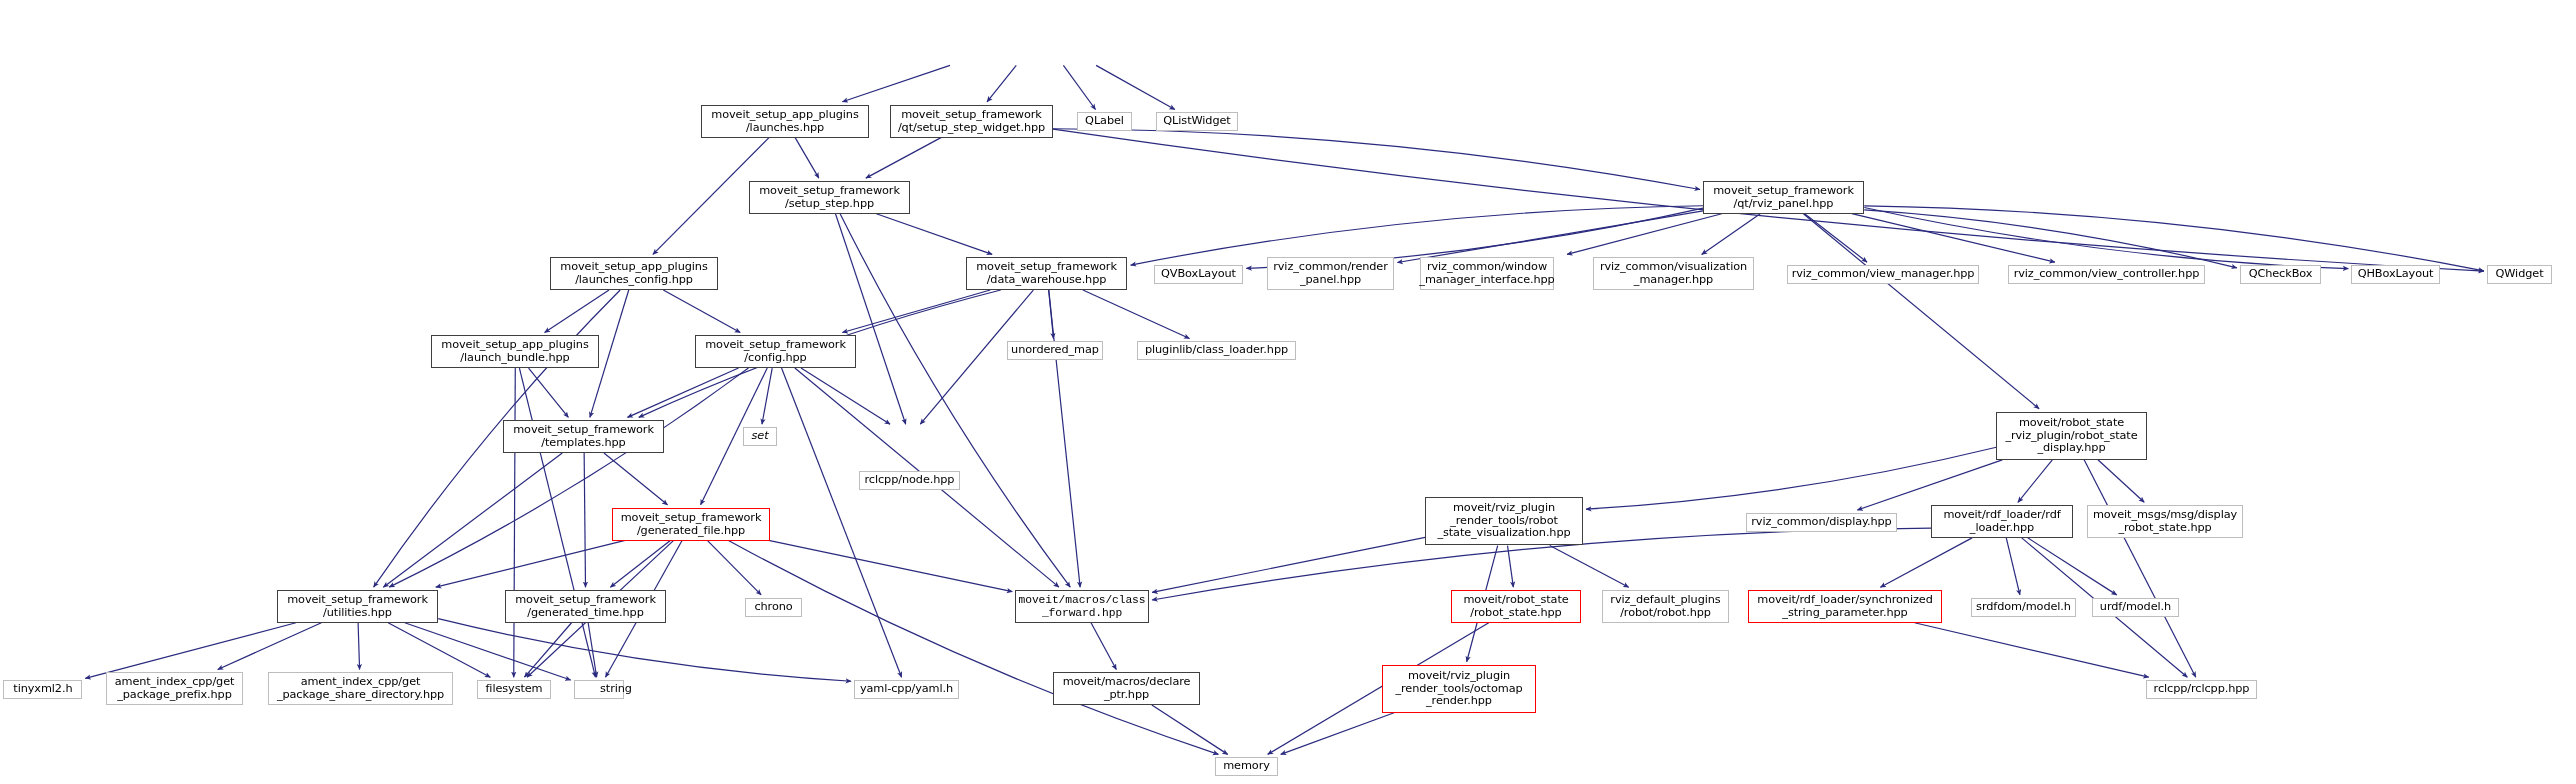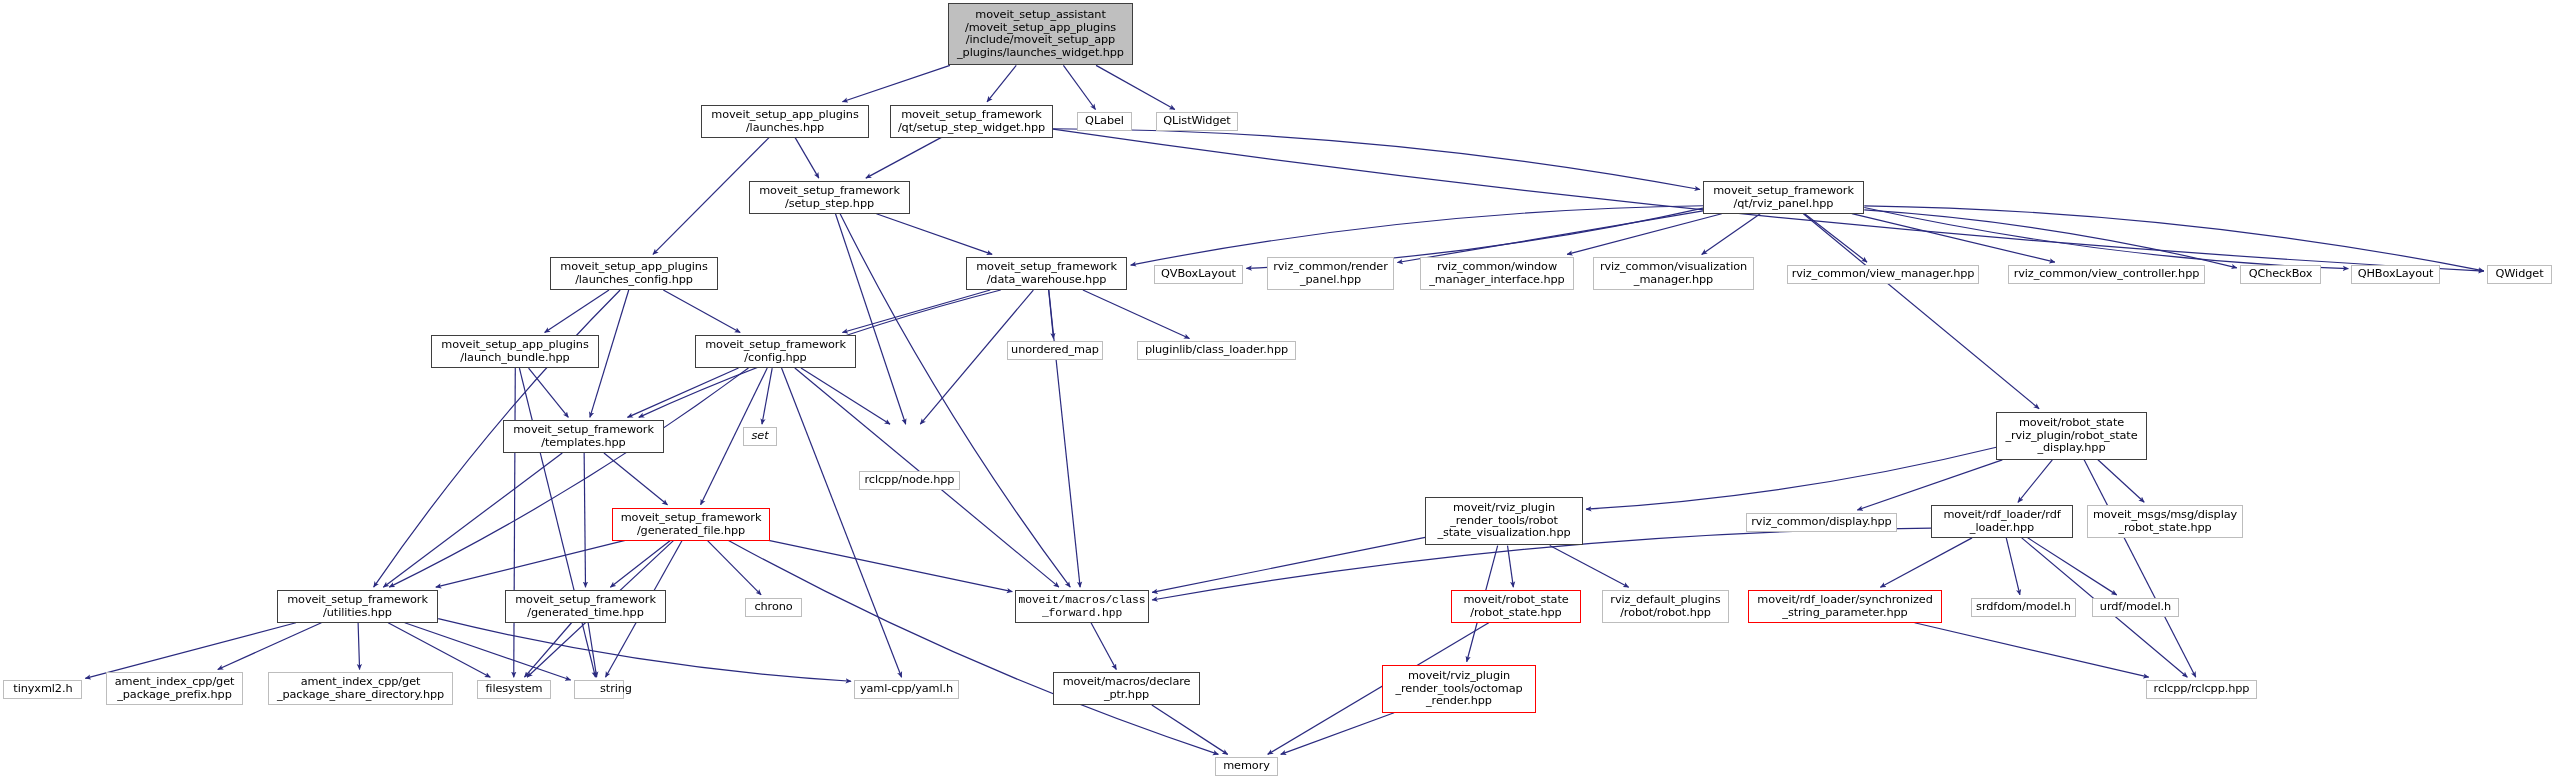--- a/index.html
+++ b/index.html
@@ -133,40 +133,36 @@
       <path d="M1662.0,626.5 Q1502.8,658.6 1343.5,690.6" fill="none" stroke="#2a2a7f" stroke-width="1.4" marker-end="url(#arrow)"></path>
       <path d="M2299.7,627.0 Q2246.3,655.8 2192.8,684.5" fill="none" stroke="#2a2a7f" stroke-width="1.4" marker-end="url(#arrow)"></path>
       <path d="M2339.6,627.0 Q2347.5,660.3 2355.5,693.5" fill="none" stroke="#2a2a7f" stroke-width="1.4" marker-end="url(#arrow)"></path>
       <path d="M2364.6,627.0 Q2416.5,660.3 2468.4,693.5" fill="none" stroke="#2a2a7f" stroke-width="1.4" marker-end="url(#arrow)"></path>
       <path d="M2357.6,627.0 Q2454.2,708.3 2550.8,789.5" fill="none" stroke="#2a2a7f" stroke-width="1.4" marker-end="url(#arrow)"></path>
       <path d="M2252.0,615.7 Q1794.3,619.7 1343.5,699.5" fill="none" stroke="#2a2a7f" stroke-width="1.4" marker-end="url(#arrow)"></path>
       <path d="M2232.7,726.0 Q2369.2,757.8 2505.7,789.5" fill="none" stroke="#2a2a7f" stroke-width="1.4" marker-end="url(#arrow)"></path>
       <path d="M1625.7,831.0 Q1559.6,855.3 1493.5,879.5" fill="none" stroke="#2a2a7f" stroke-width="1.4" marker-end="url(#arrow)"></path>
       <path d="M1736.1,726.0 Q1607.2,802.8 1478.3,879.5" fill="none" stroke="#2a2a7f" stroke-width="1.4" marker-end="url(#arrow)"></path>
     </svg>
-<div class="node root" style="left: 948px; top: 3.4px; width: 185px; height: 62px;">moveit_setup_assistant
-/moveit_setup_app_plugins
-/include/moveit_setup_app
-_plugins/launches_widget.hpp</div>
     <div class="node solid" style="left: 701px; top: 105px; width: 168px; height: 33px;">moveit_setup_app_plugins
 /launches.hpp</div>
     <div class="node solid" style="left: 890px; top: 105px; width: 163px; height: 33px;">moveit_setup_framework
 /qt/setup_step_widget.hpp</div>
     <div class="node plain" style="left: 1077px; top: 112px; width: 55px; height: 19px;">QLabel</div>
     <div class="node plain" style="left: 1156px; top: 112px; width: 82px; height: 19px;">QListWidget</div>
     <div class="node solid" style="left: 1703px; top: 181px; width: 161px; height: 33px;">moveit_setup_framework
 /qt/rviz_panel.hpp</div>
     <div class="node solid" style="left: 749px; top: 181px; width: 161px; height: 33px;">moveit_setup_framework
 /setup_step.hpp</div>
     <div class="node solid" style="left: 966px; top: 257px; width: 161px; height: 33px;">moveit_setup_framework
 /data_warehouse.hpp</div>
     <div class="node plain" style="left: 1154px; top: 265px; width: 89px; height: 19px;">QVBoxLayout</div>
     <div class="node plain" style="left: 1267px; top: 257px; width: 127px; height: 33px;">rviz_common/render
 _panel.hpp</div>
-    <div class="node plain" style="left: 1420px; top: 257px; width: 154px; height: 33px; text-align: center;">rviz_common/window
+    <div class="node plain" style="left: 1420px; top: 257px; width: 134px; height: 33px; text-align: center;">rviz_common/window
 _manager_interface.hpp</div>
     <div class="node plain" style="left: 1593px; top: 257px; width: 161px; height: 33px;">rviz_common/visualization
 _manager.hpp</div>
     <div class="node plain" style="left: 1787px; top: 265px; width: 192px; height: 19px;">rviz_common/view_manager.hpp</div>
     <div class="node plain" style="left: 2008px; top: 265px; width: 197px; height: 19px;">rviz_common/view_controller.hpp</div>
     <div class="node plain" style="left: 2240px; top: 265px; width: 81px; height: 19px;">QCheckBox</div>
     <div class="node plain" style="left: 2351px; top: 265px; width: 89px; height: 19px;">QHBoxLayout</div>
     <div class="node plain" style="left: 2487px; top: 265px; width: 65px; height: 19px;">QWidget</div>
     <div class="node solid" style="left: 550px; top: 257px; width: 168px; height: 33px;">moveit_setup_app_plugins
 /launches_config.hpp</div>

